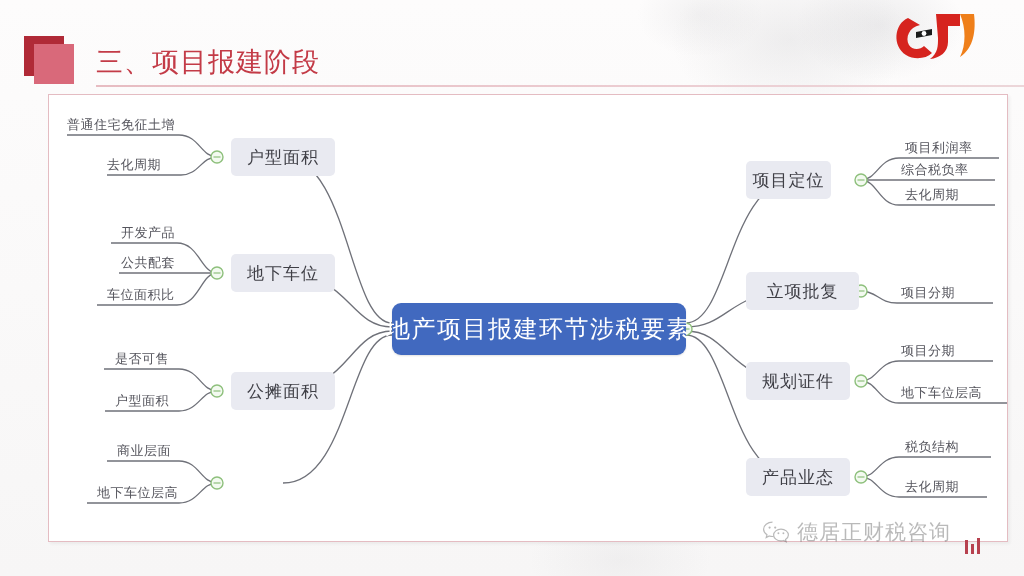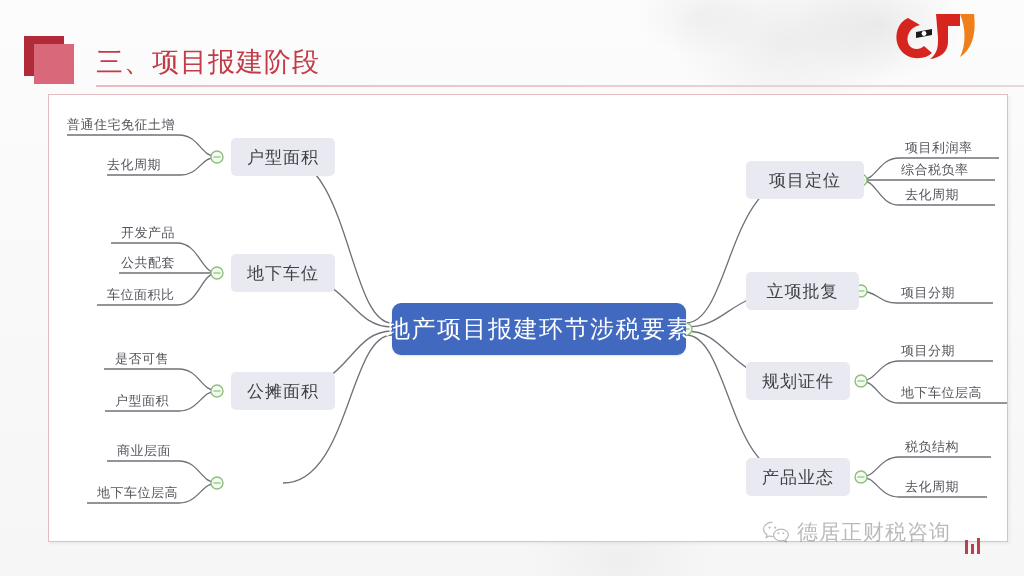--- a/index.html
+++ b/index.html
@@ -173,21 +173,21 @@
           <line x1="808.5" y1="382" x2="815.5" y2="382" stroke="#8ec07c" stroke-width="1.2"></line>
         </g>
       </svg>
 
       <div class="node center" style="left:343px;top:208px;width:294px;">地产项目报建环节涉税要素</div>
 
       <div class="node branch" style="left:182px;top:43px;width:104px;">户型面积</div>
       <div class="node branch" style="left:182px;top:277px;width:104px;">公摊面积</div>
       <div class="node branch" style="left:182px;top:159px;width:104px;">地下车位</div>
 
-      <div class="node branch" style="left:697px;top:66px;width:118px;">项目定位</div>
+      <div class="node branch" style="left:697px;top:66px;width:85px;">项目定位</div>
       <div class="node branch" style="left:697px;top:177px;width:113px;">立项批复</div>
       <div class="node branch" style="left:697px;top:267px;width:104px;">规划证件</div>
       <div class="node branch" style="left:697px;top:363px;width:104px;">产品业态</div>
 
       <div class="leaf" style="left:18px;top:21px;">普通住宅免征土增</div>
       <div class="leaf" style="left:58px;top:61px;">去化周期</div>
 
       <div class="leaf" style="left:72px;top:129px;">开发产品</div>
       <div class="leaf" style="left:72px;top:159px;">公共配套</div>
       <div class="leaf" style="left:58px;top:191px;">车位面积比</div>

